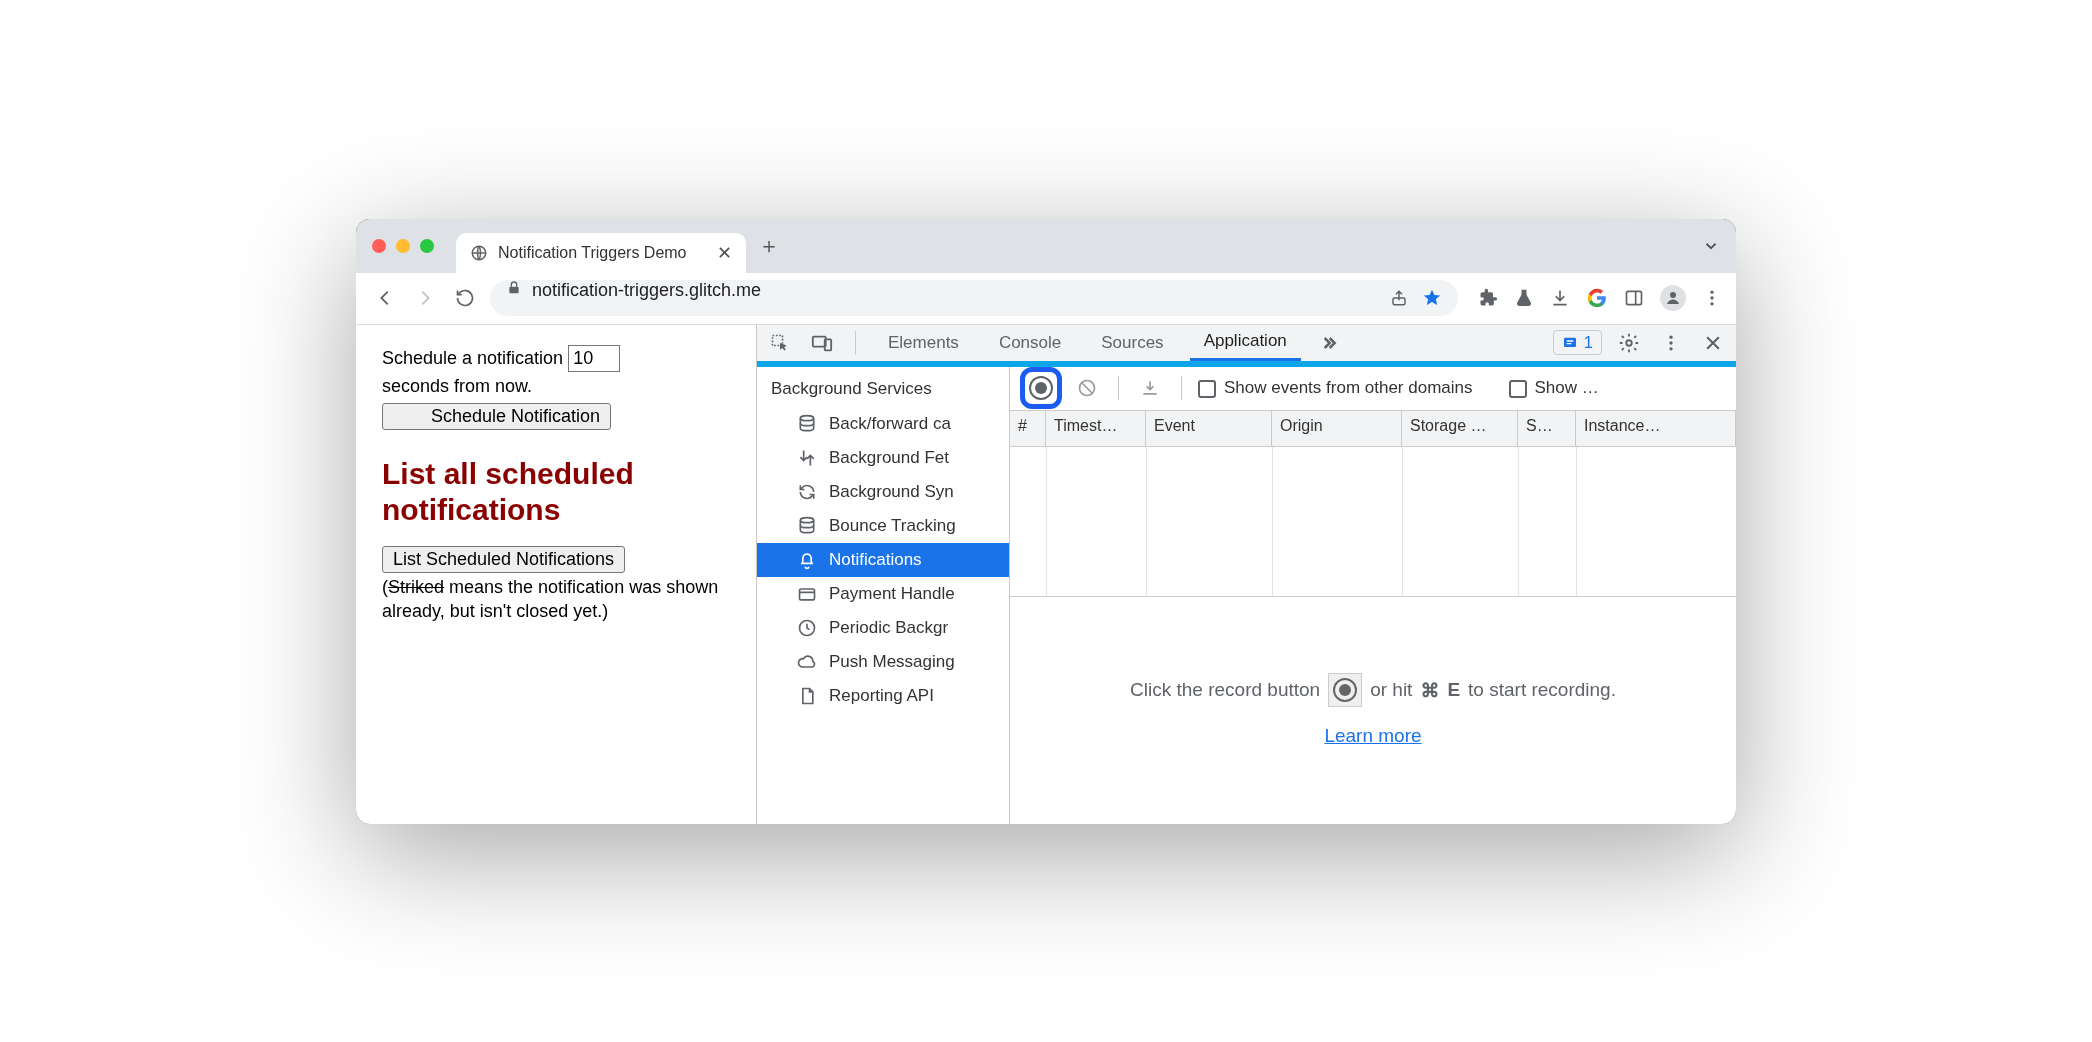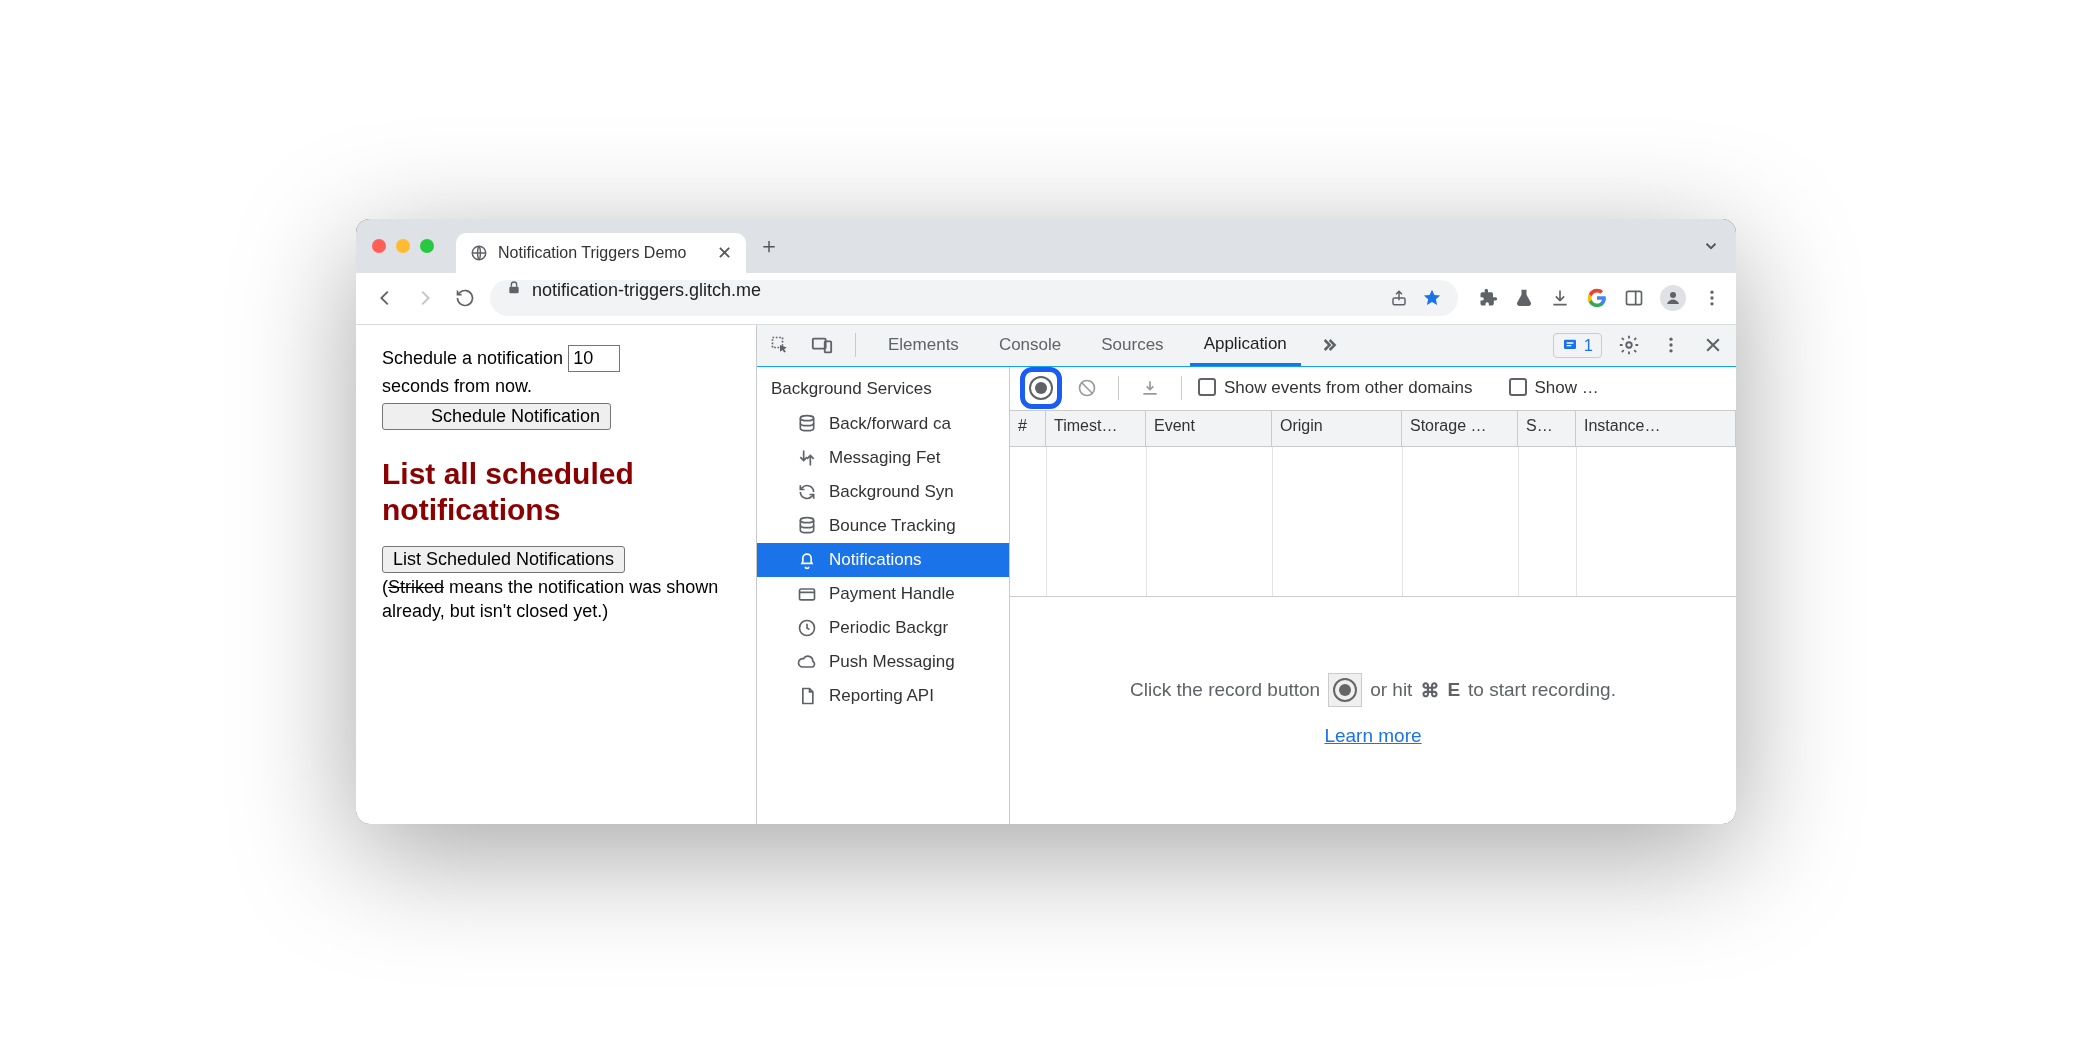--- a/index.html
+++ b/index.html
@@ -135,21 +135,21 @@
   flex: 1;
   border-left: 1px solid #c9c9c9;
   display: flex;
   flex-direction: column;
   background: #fff;
   font-size: 16.5px;
   color: #333;
 }
 .dt-tabs {
   height: 42px;
-  border-bottom: 1px solid #0ea5e9;
+  border-bottom: 6px solid #0ea5e9;
   display: flex;
   align-items: center;
   padding: 0 8px;
   gap: 12px;
   background: #f1f3f4;
 }
 .dt-icon-btn {
   width: 30px; height: 30px;
   display:flex; align-items:center; justify-content:center;
   color:#5f6368;
@@ -190,21 +190,21 @@
   border: 5px solid #1a5df0;
   border-radius: 12px;
   padding: 4px;
 }
 .rec-circle {
   width:24px; height:24px; border:2px solid #5f6368; border-radius:50%;
   display:flex; align-items:center; justify-content:center;
 }
 .rec-dot { width:12px; height:12px; background:#5f6368; border-radius:50%; }
 .checkbox { width:18px; height:18px; border:2px solid #5f6368; border-radius:3px; }
-.check-row { display:flex; align-items:flex-start; gap:8px; font-size:17px; }
+.check-row { display:flex; align-items:flex-end; gap:8px; font-size:17px; }
 
 .dt-columns {
   height:36px; border-bottom:1px solid #cbcbcb;
   display:flex; background:#f1f3f4;
 }
 .col-h { border-right:1px solid #cbcbcb; padding:6px 8px; font-size:16px; color:#333; overflow:hidden; white-space:nowrap; text-overflow:ellipsis;}
 .col-num{width:36px;} .col-ts{width:100px;} .col-ev{width:126px;} .col-or{width:130px;} .col-sk{width:116px;} .col-sa{width:58px;} .col-in{flex:1;}
 
 .dt-empty {
   flex:1; display:flex; flex-direction:column; align-items:center; justify-content:center;
@@ -418,21 +418,21 @@
                   </span>
                   <span>Back/forward ca</span>
                 </div>
                 <div class="sidebar-item">
                   <span class="s-icon">
                     <svg viewBox="0 0 24 24" width="20" height="20" fill="none" stroke="currentColor" stroke-width="2">
                       <path d="M8 3v12M4 11l4 4 4-4"></path>
                       <path d="M16 21V9M12 13l4-4 4 4"></path>
                     </svg>
                   </span>
-                  <span>Messaging Fet</span>
+                  <span>Background Fet</span>
                 </div>
                 <div class="sidebar-item">
                   <span class="s-icon">
                     <svg viewBox="0 0 24 24" width="20" height="20" fill="none" stroke="currentColor" stroke-width="2">
                       <path d="M20 12a8 8 0 0 0-14-5l-2 2"></path>
                       <path d="M4 4v5h5"></path>
                       <path d="M4 12a8 8 0 0 0 14 5l2-2"></path>
                       <path d="M20 20v-5h-5"></path>
                     </svg>
                   </span>

